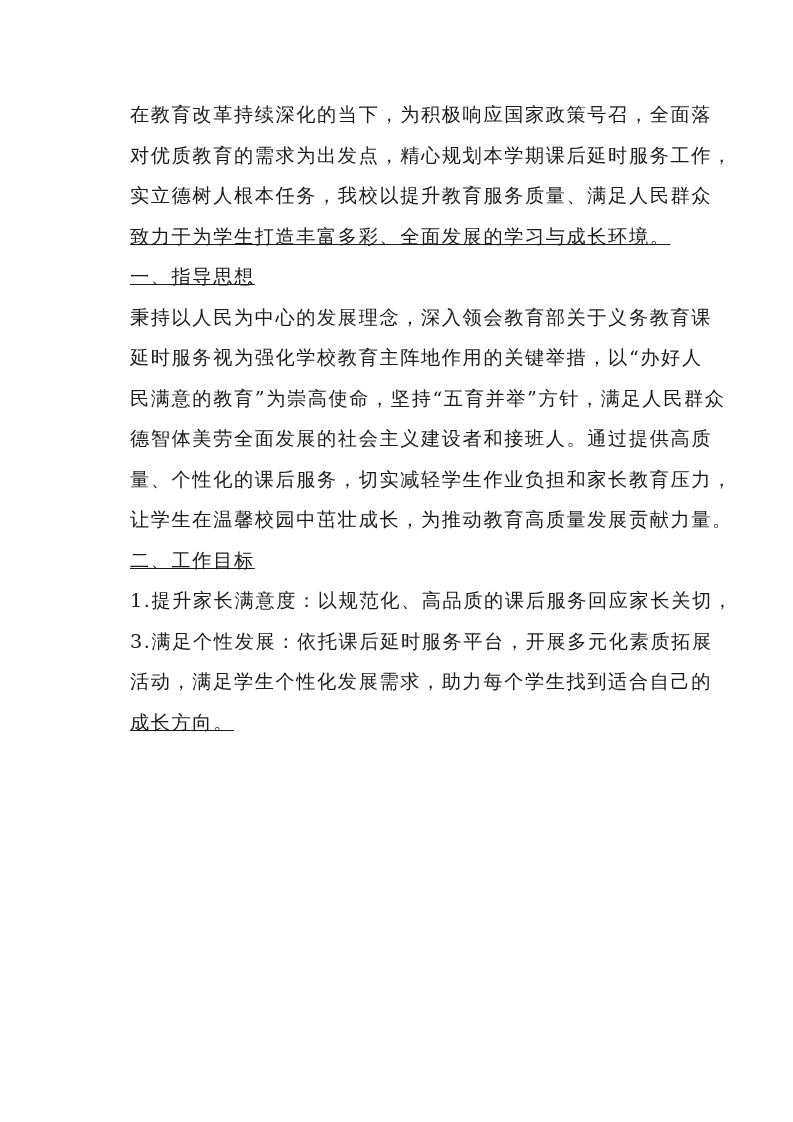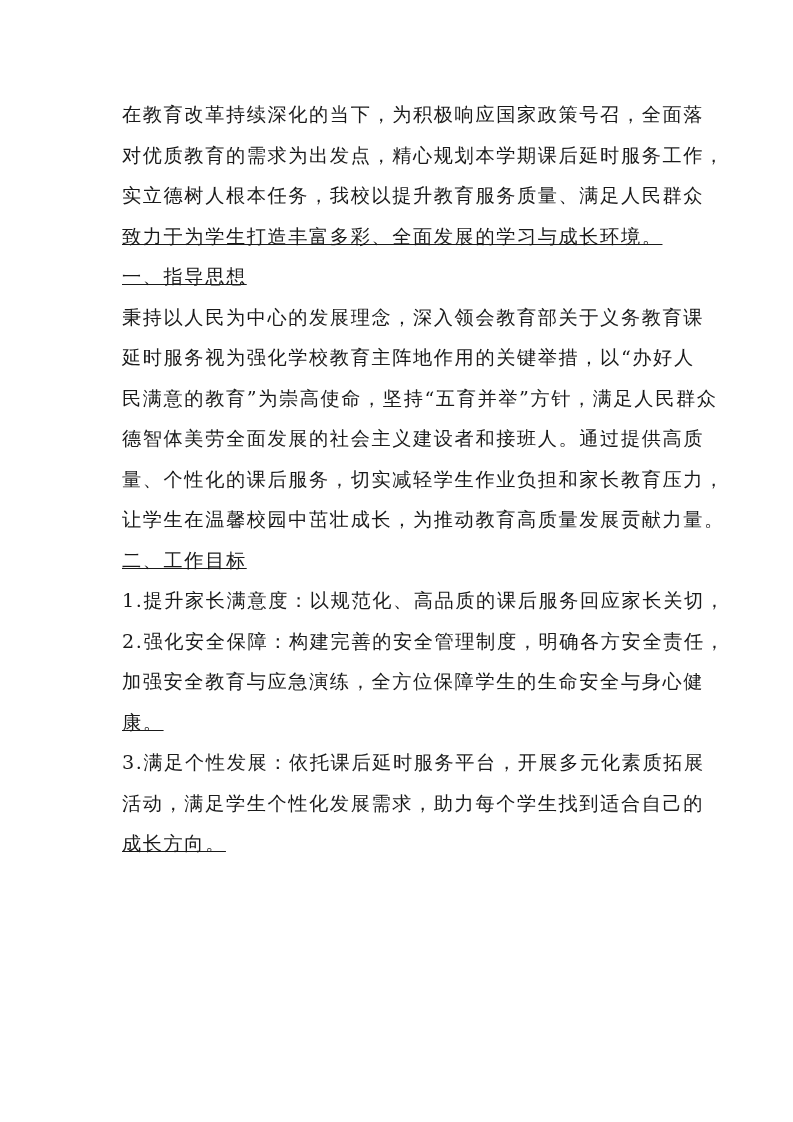--- a/index.html
+++ b/index.html
@@ -1,18 +1,18 @@
 <!DOCTYPE html>
 <html><head>
   <meta charset="utf-8">
   <style>
     html, body { margin: 0; padding: 0; background: #ffffff; }
     body { width: 793px; height: 1122px; position: relative; overflow: hidden; }
     .page {
-      position: absolute; left: 0; top: 0; width: 673px; height: 1122px; background: #ffffff;
+      position: absolute; left: 8px; top: 0; width: 673px; height: 1122px; background: #ffffff;
     }
     .content {
       position: absolute; left: 122px; top: 100px; width: 556px;
       font-family: "DejaVu Serif", "Liberation Serif", serif;
       color: #1a1a1a;
     }
     .line {
       height: 40.5px; line-height: 30px; font-size: 19.2px;
       white-space: nowrap; letter-spacing: 1.6px;
       text-align: justify; text-align-last: justify;
@@ -42,25 +42,20 @@
       <div class="line">量、个性化的课后服务，切实减轻学生作业负担和家长教育压力，</div>
       <div class="line">让学生在温馨校园中茁壮成长，为推动教育高质量发展贡献力量。</div>
     </div>
 
     <div class="line short">二、工作目标</div>
 
     <div>
       <div class="line">1.提升家长满意度：以规范化、高品质的课后服务回应家长关切，</div>
     </div>
 
-    <div>
-      <div class="line">2.强化安全保障：构建完善的安全管理制度，明确各方安全责任，</div>
-      <div class="line">加强安全教育与应急演练，全方位保障学生的生命安全与身心健</div>
-      <div class="line short">康。</div>
-    </div>
 
     <div>
       <div class="line">3.满足个性发展：依托课后延时服务平台，开展多元化素质拓展</div>
       <div class="line">活动，满足学生个性化发展需求，助力每个学生找到适合自己的</div>
       <div class="line short">成长方向。</div>
     </div>
 
 
   </div>
 </div>

